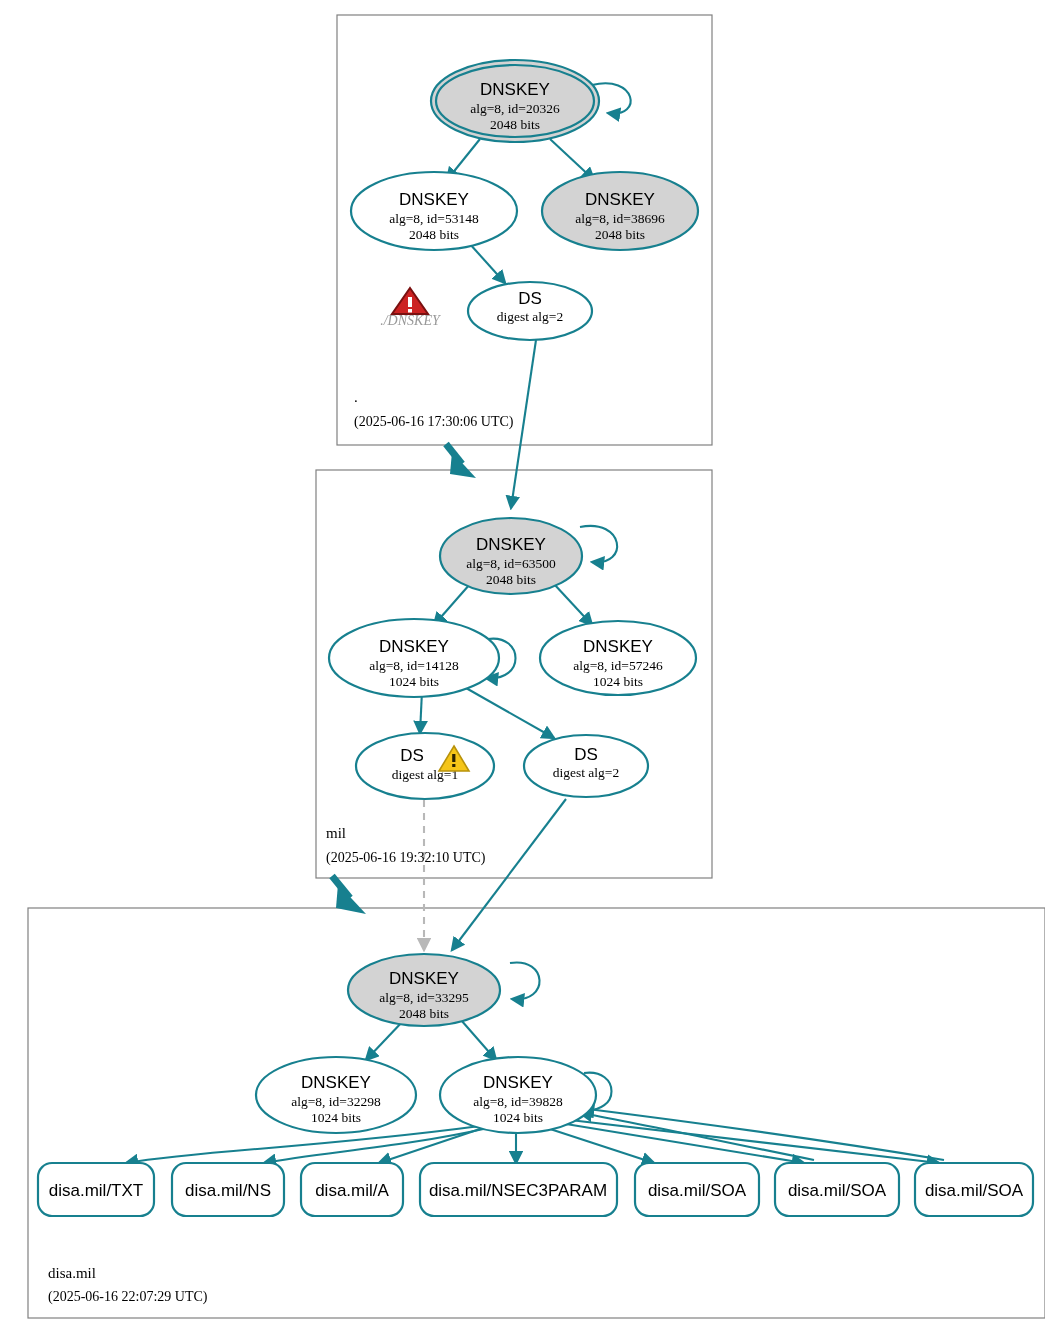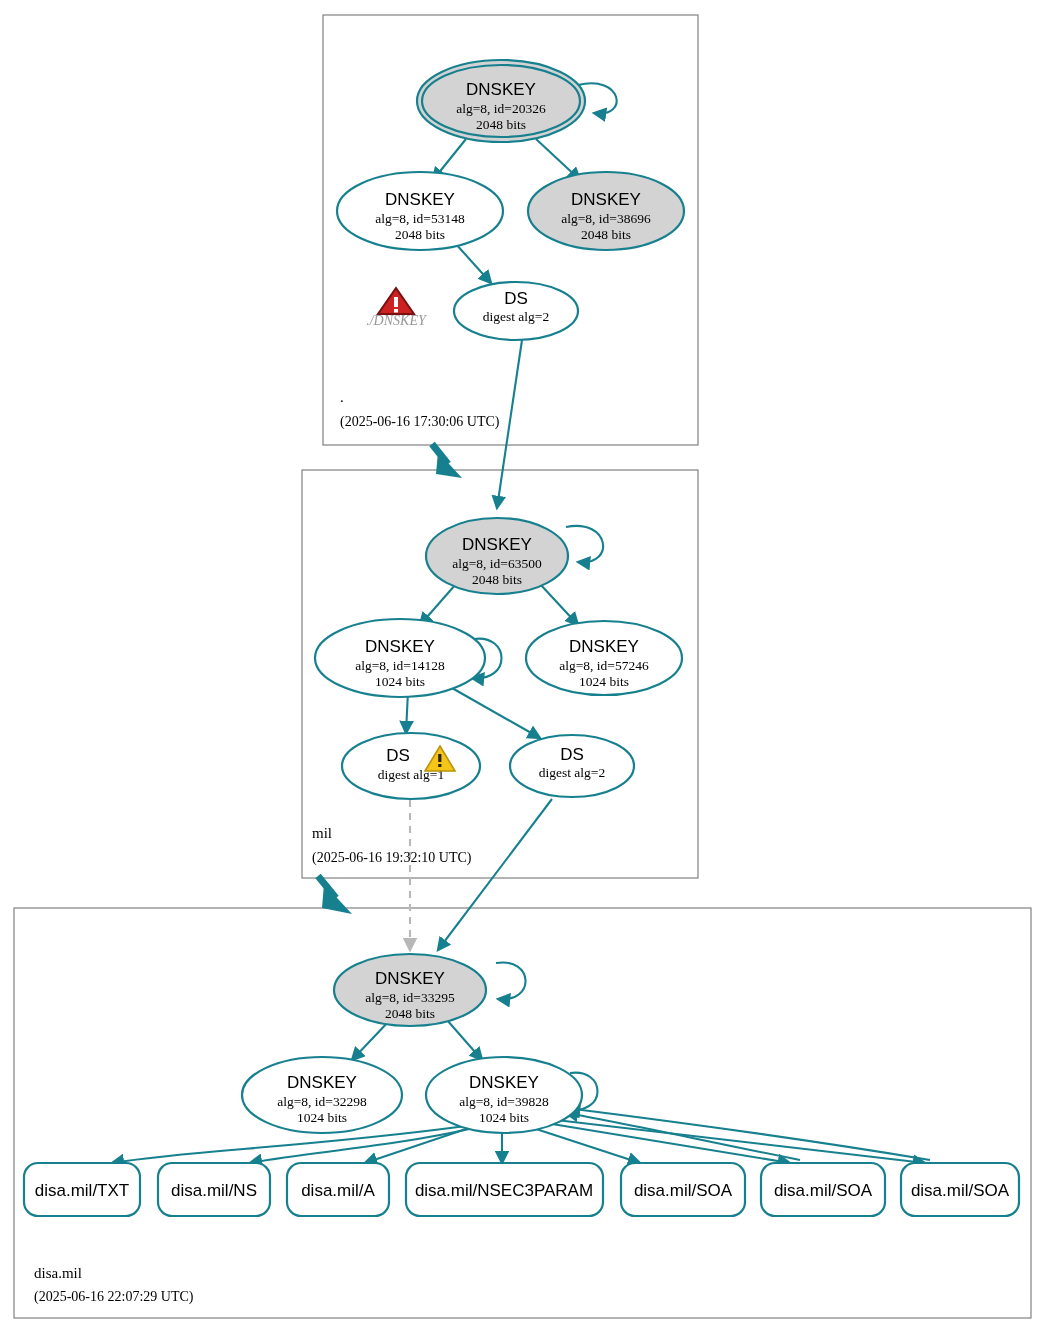--- a/index.html
+++ b/index.html
@@ -1,18 +1,18 @@
 <!DOCTYPE html>
 <html><head>
 <meta charset="utf-8">
 <style>
   html,body{margin:0;padding:0;background:#ffffff;}
   body{width:1045px;height:1333px;position:relative;
        font-family:"Liberation Sans",sans-serif;}
-  #stage{position:absolute;left:0;top:0;width:828px;height:1333px;}
+  #stage{position:absolute;left:14px;top:0;width:828px;height:1333px;}
   svg{position:absolute;left:0;top:0;}
   .zonebox{fill:none;stroke:#808080;stroke-width:1.2;}
   .ell{stroke:#17808f;stroke-width:2.2;}
   .ell-fill-gray{fill:#d3d3d3;}
   .ell-fill-white{fill:#ffffff;}
   .rrbox{fill:#ffffff;stroke:#17808f;stroke-width:2.2;}
   .edge{stroke:#17808f;stroke-width:2.1;fill:none;}
   .edge-thick{stroke:#17808f;stroke-width:7;fill:none;}
   .edge-dash{stroke:#b8b8b8;stroke-width:2.1;fill:none;stroke-dasharray:7 6;}
   text{font-family:"Liberation Sans",sans-serif;fill:#000000;}

